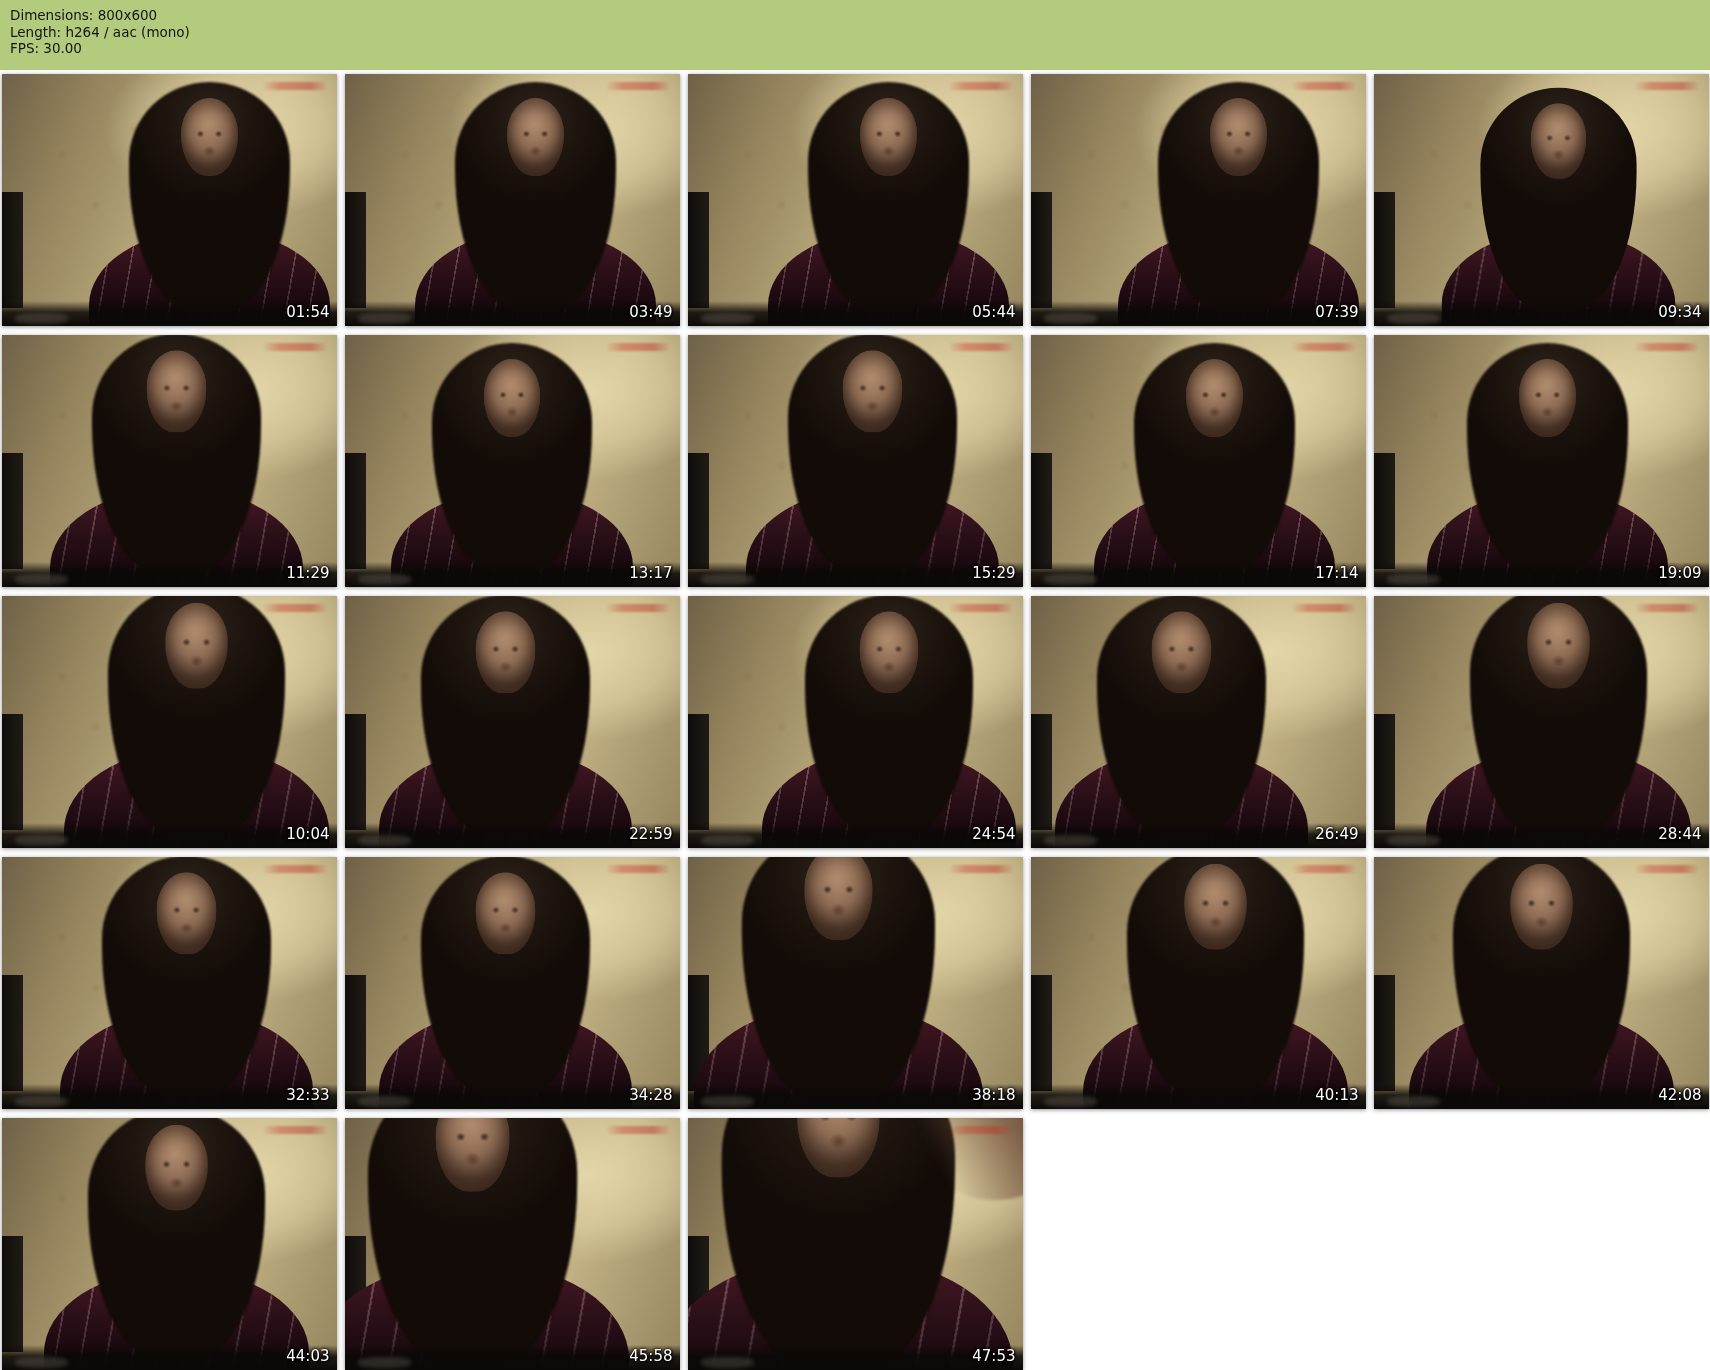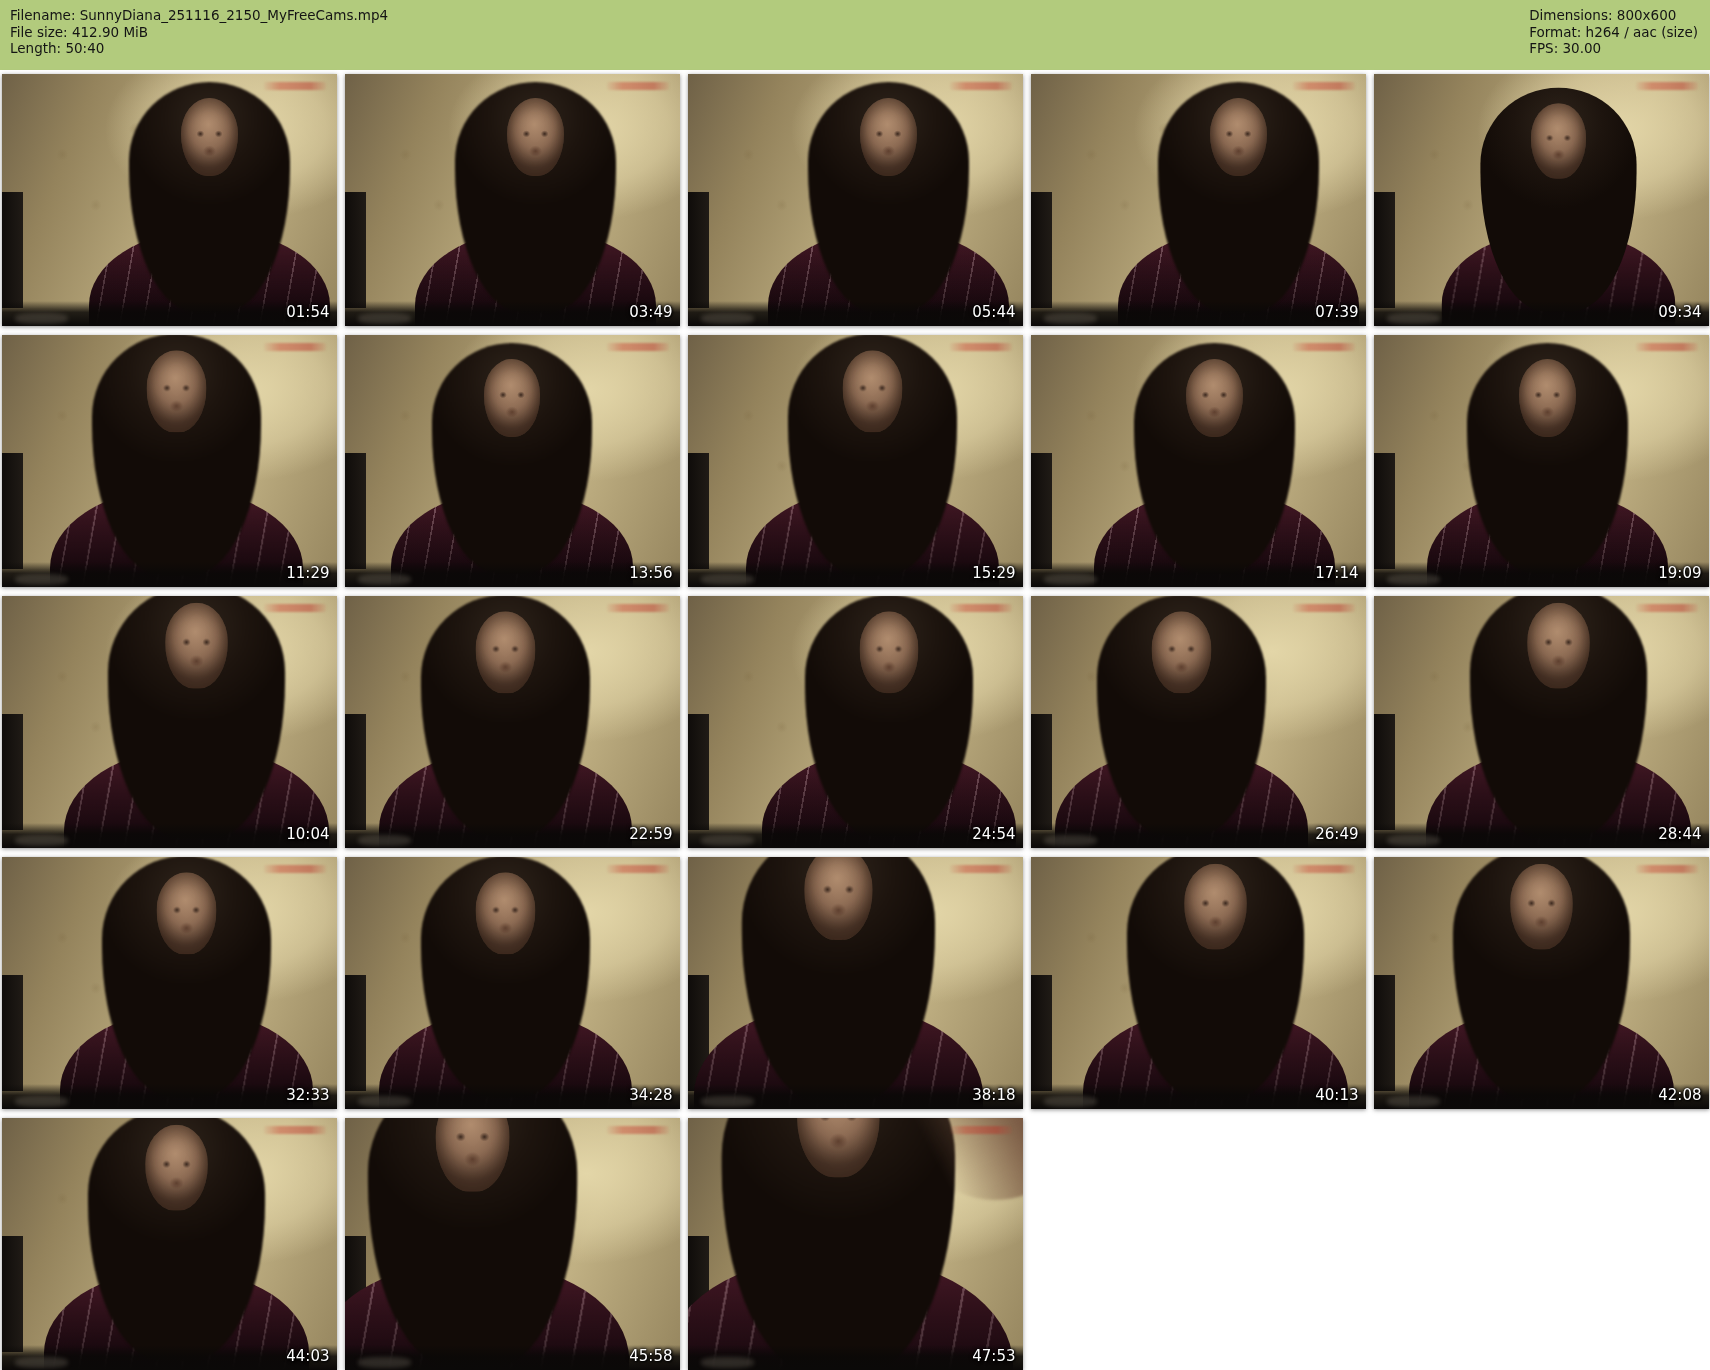--- a/index.html
+++ b/index.html
@@ -73,28 +73,23 @@
     filter:blur(1.2px);}
   figcaption.time{
     position:absolute;right:7px;bottom:5px;font-size:15px;
     color:var(--c-timestamp,#ffffff);
     text-shadow:0 0 2px #000,0 0 4px #000,1px 1px 2px rgba(0,0,0,.9);}
 </style>
 </head>
 <body>
 
 <header class="bar">
-  <div class="info left">
-    <div>Filename: SunnyDiana_251116_2150_MyFreeCams.mp4</div>
-    <div>File size: 412.90 MiB</div>
-    <div>Length: 50:40</div>
-  </div>
   <div class="info right">
     <div>Dimensions: 800x600</div>
-    <div>Format: h264 / aac (size)</div>
+    <div>Length: h264 / aac (mono)</div>
     <div>FPS: 30.00</div>
   </div>
 </header>
 
 <main id="grid" class="sheet">
   <figure class="thumb" style="--hx: 62%; --s: 1;">
     <div class="wall"></div>
     <div class="monitor"></div>
     <div class="scene">
       <div class="body"></div>
@@ -174,21 +169,21 @@
   <figure class="thumb" style="--hx: 50%; --s: 1;">
     <div class="wall"></div>
     <div class="monitor"></div>
     <div class="scene">
       <div class="body"></div>
       <div class="hair"></div>
       <div class="face"></div>
     </div>
     <div class="floor"></div>
     <div class="wm"></div>
-    <figcaption class="time">13:56</figcaption>
+    <figcaption class="time">13:17</figcaption>
   </figure>
 
   <figure class="thumb" style="--hx: 55%; --s: 1.05;">
     <div class="wall"></div>
     <div class="monitor"></div>
     <div class="scene">
       <div class="body"></div>
       <div class="hair"></div>
       <div class="face"></div>
     </div>

